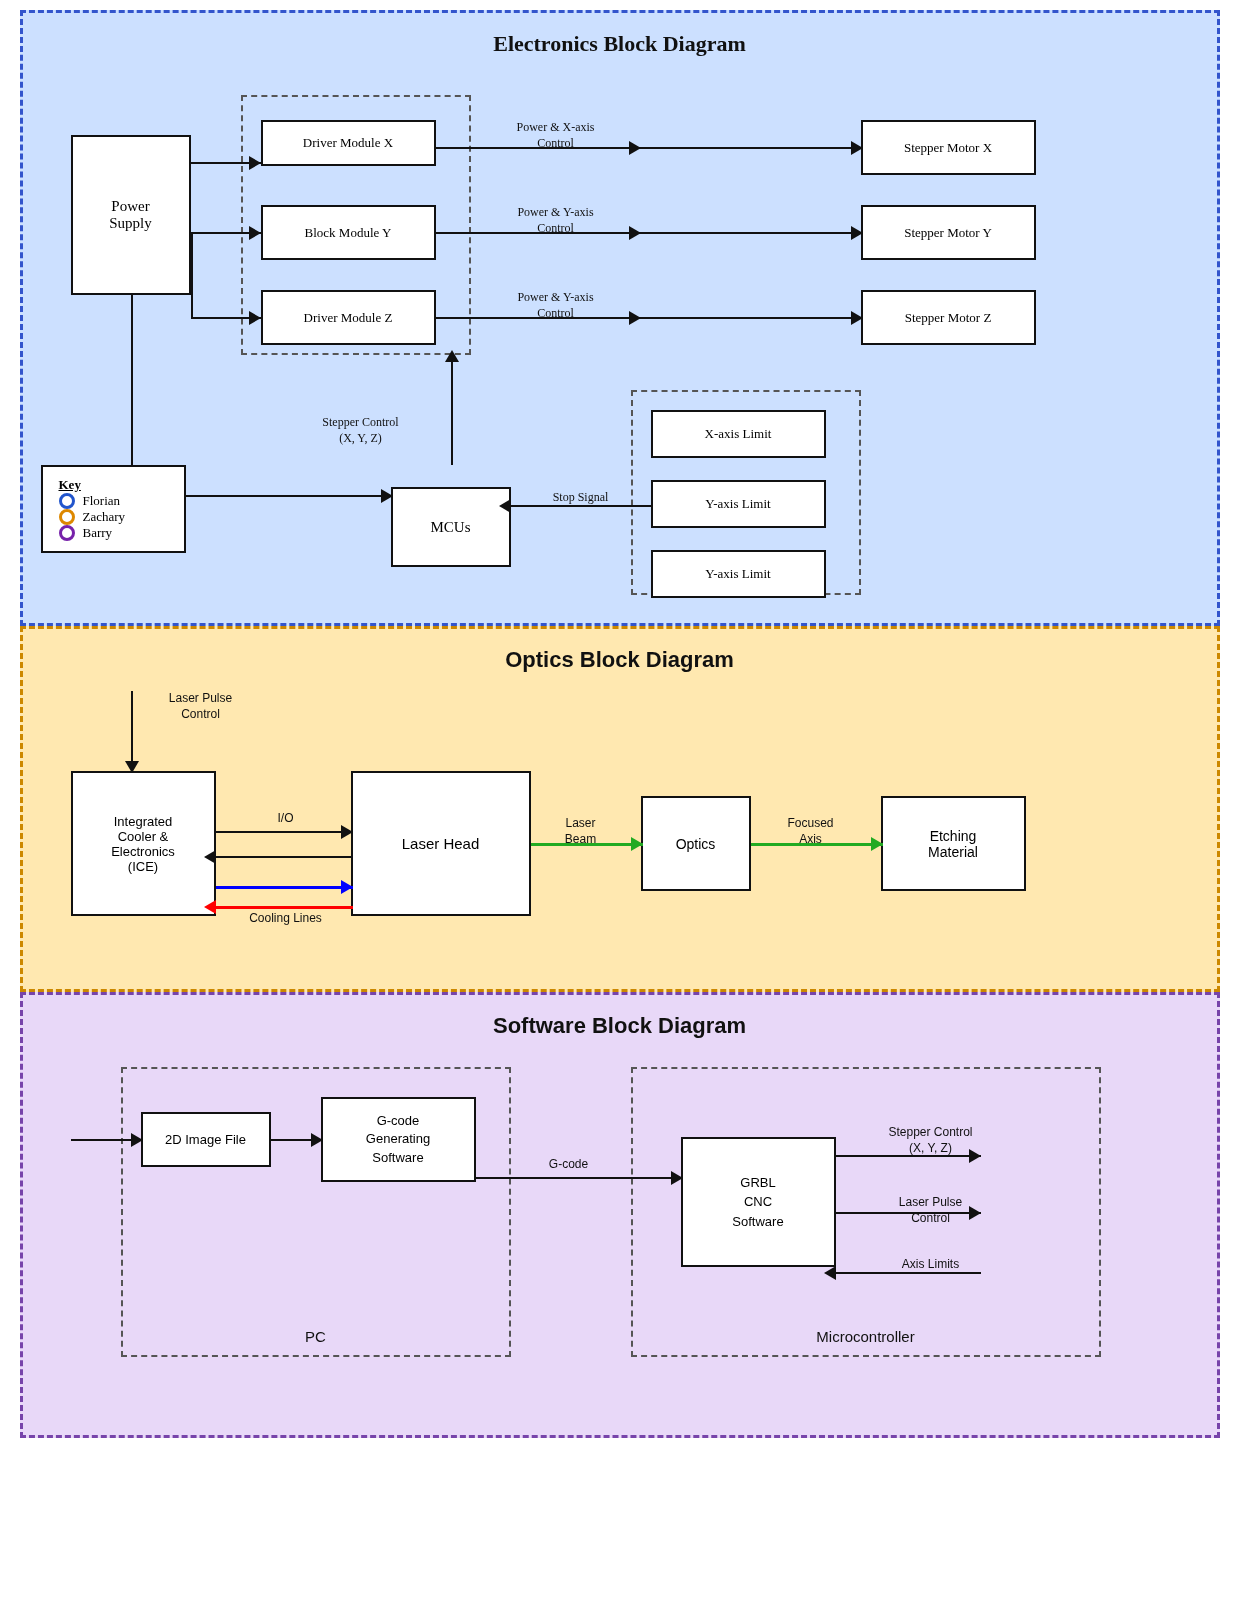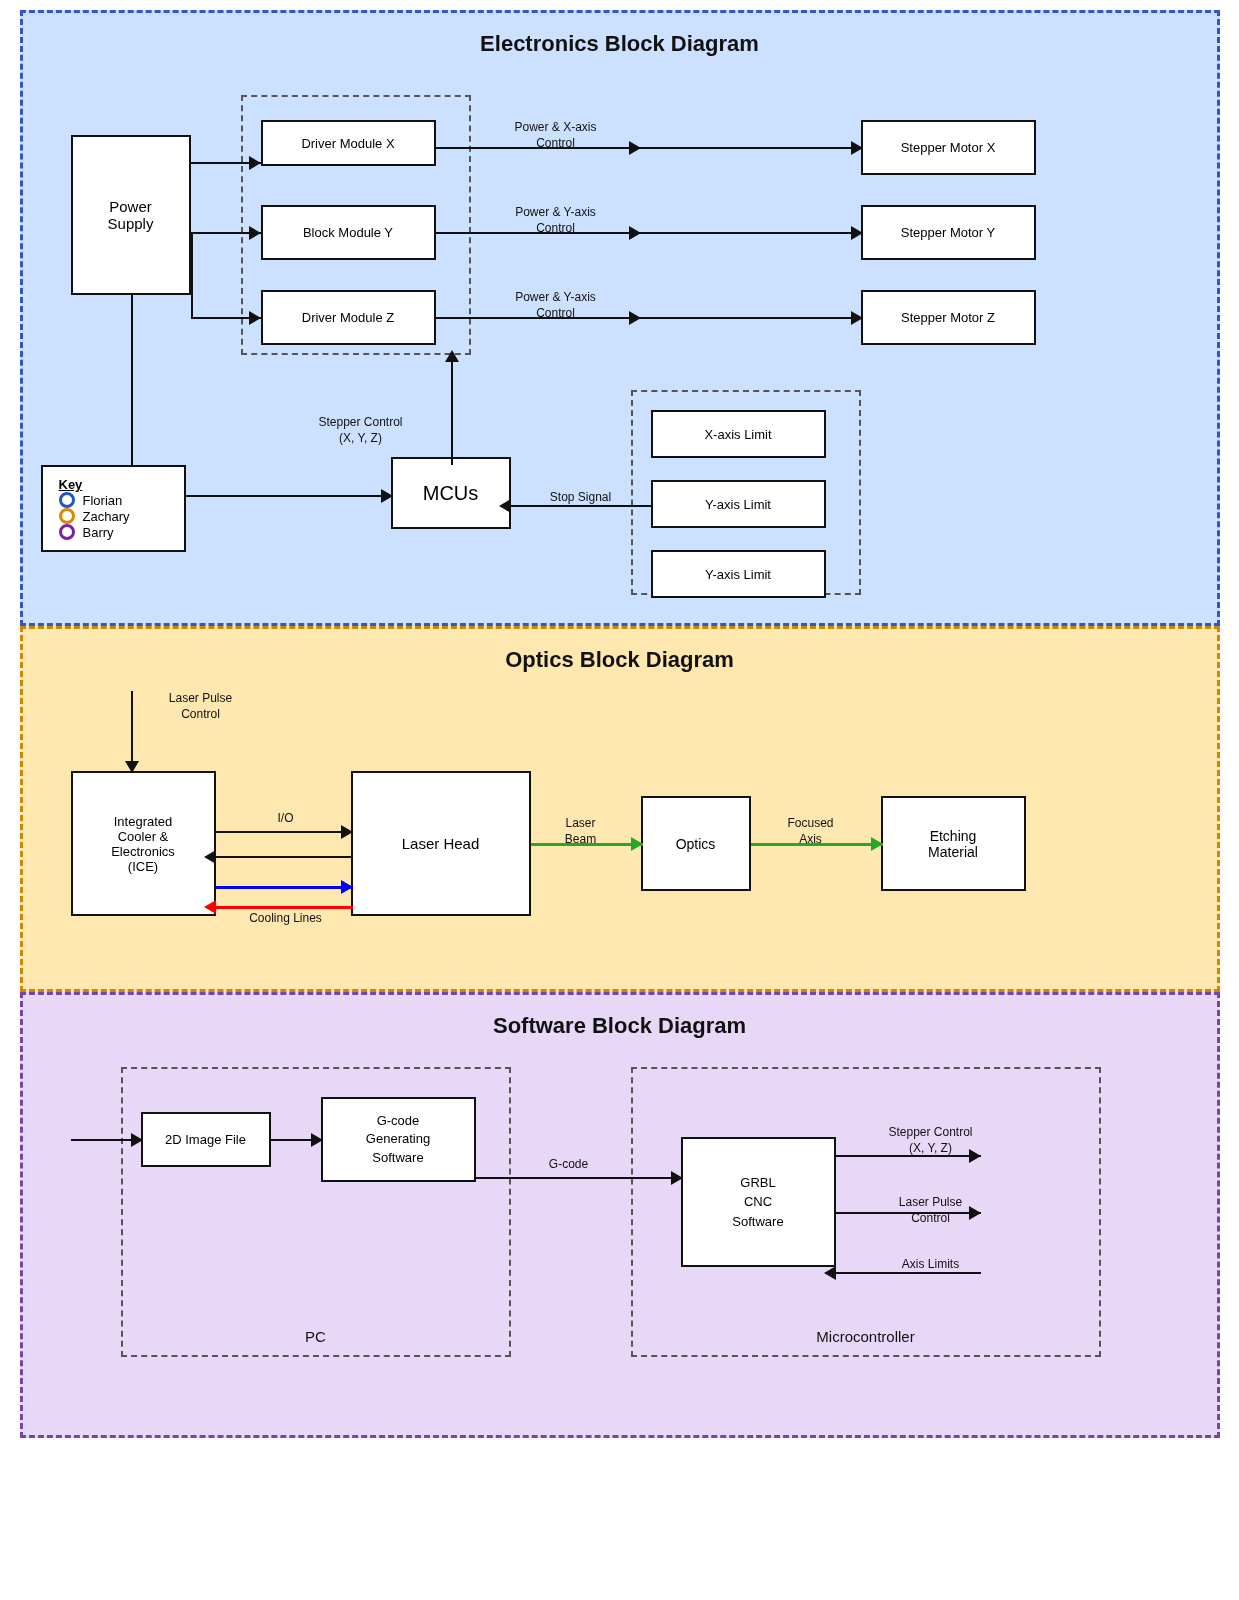--- a/index.html
+++ b/index.html
@@ -23,20 +23,21 @@
     .section {
       border: 3px dashed;
       padding: 18px;
       position: relative;
     }
 
     .section-electronics {
       border-color: #3355cc;
       background: #cce0ff;
       min-height: 580px;
+      font-family: Liberation Serif, serif;
     }
 
     .section-optics {
       border-color: #cc8800;
       background: #ffe8b0;
       min-height: 340px;
     }
 
     .section-software {
       border-color: #7744aa;
@@ -263,21 +264,21 @@
 
       <div class="arrow-line" style="left:395px; top:242px; width:205px; height:2px;"></div>
       <div class="arrowhead-right arrowhead-right-black" style="left:588px; top:236px;"></div>
       <div class="label-text" style="left:450px; top:215px; width:130px;">
         <span style="white-space:pre-line;">Power &amp; Y-axis
 Control</span>
       </div>
       <div class="arrow-line" style="left:600px; top:242px; width:222px; height:2px;"></div>
       <div class="arrowhead-right arrowhead-right-black" style="left:810px; top:236px;"></div>
 
-      <div class="block" style="left:350px; top:382px; width:120px; height:72px; font-size:20px;">
+      <div class="block" style="left:350px; top:412px; width:120px; height:80px; font-size:15px;">
         <span>MCUs</span>
       </div>
 
       <div class="label-text" style="left:255px; top:340px; width:130px;">
         <span style="white-space:pre-line;">Stepper Control
 (X, Y, Z)</span>
       </div>
 
       <div class="arrow-line" style="left:410px; top:285px; width:2px; height:105px;"></div>
       <div class="arrowhead-up" style="left:404px; top:275px;"></div>

